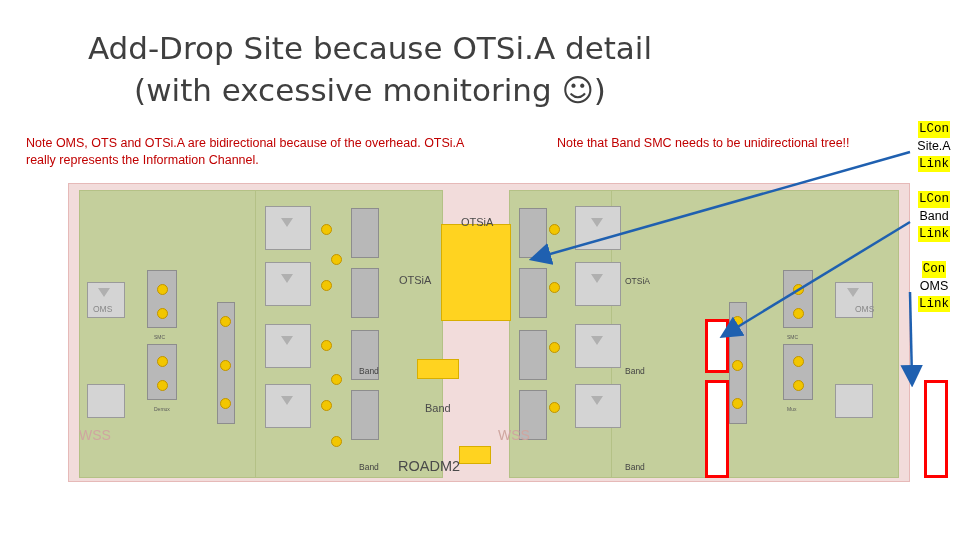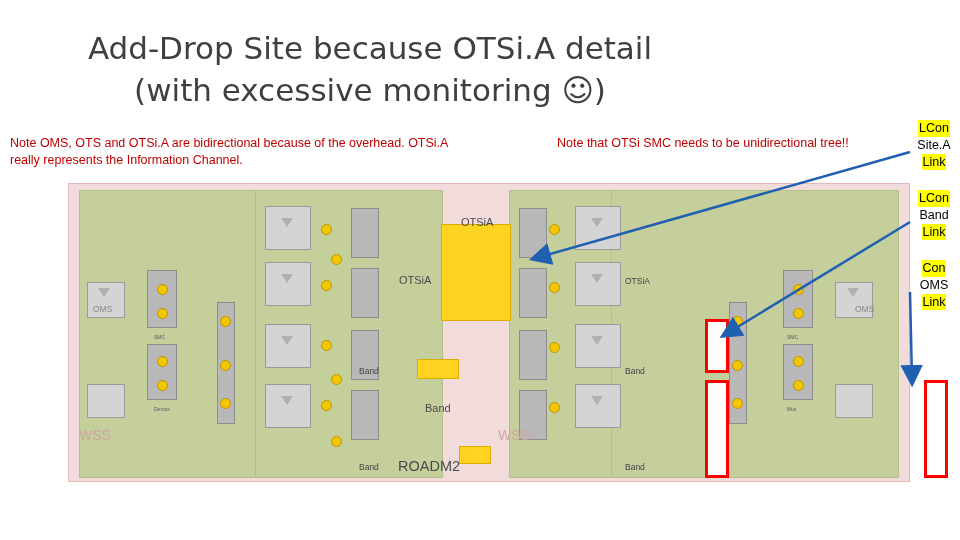--- a/index.html
+++ b/index.html
@@ -47,36 +47,37 @@
     white-space: pre-line;
   }
   
   .note-red {
     position: absolute;
     font-size: 12.5px;
     line-height: 1.38;
     color: #c00000;
     white-space: pre-line;
   }
-  #note-left { left: 10px; top: 135px; width: 470px; }
+  #note-left { left: 26px; top: 135px; width: 470px; }
   #note-mid  { left: 557px; top: 135px; width: 300px; }
 
   
   .legend-item {
     position: absolute;
     width: 44px;
     text-align: center;
     font-size: 12.5px;
     line-height: 1.34;
     color: #000000;
   }
   .legend-item .hl {
     background: #ffff00;
     display: inline-block;
     padding: 0 1px;
+    font-family: Liberation Mono, monospace;
   }
   #legend-otsia { left: 912px; top: 120px; }
   #legend-band  { left: 912px; top: 190px; }
   #legend-oms   { left: 912px; top: 260px; }
 
   
   .diagram {
     position: absolute;
     left: 68px;
     top: 183px;
@@ -184,21 +185,21 @@
 </head>
 <body>
 
 <div class="slide">
 
   <div class="title">Add-Drop Site because OTSi.A detail
 (with excessive monitoring ☺)</div>
 
 
   <div class="note-red" id="note-left">Note OMS, OTS and OTSi.A are bidirectional because of the overhead. OTSi.A really represents the Information Channel.</div>
-  <div class="note-red" id="note-mid">Note that OTSi SMC needs to be unidirectional tree!!</div>
+  <div class="note-red" id="note-mid">Note that Band SMC needs to be unidirectional tree!!</div>
 
   <div class="legend-item" id="legend-otsia">
     <div><span class="hl">LCon</span></div>
     <div>Site.A</div>
     <div><span class="hl">Link</span></div>
   </div>
   <div class="legend-item" id="legend-band">
     <div><span class="hl">LCon</span></div>
     <div>Band</div>
     <div><span class="hl">Link</span></div>

